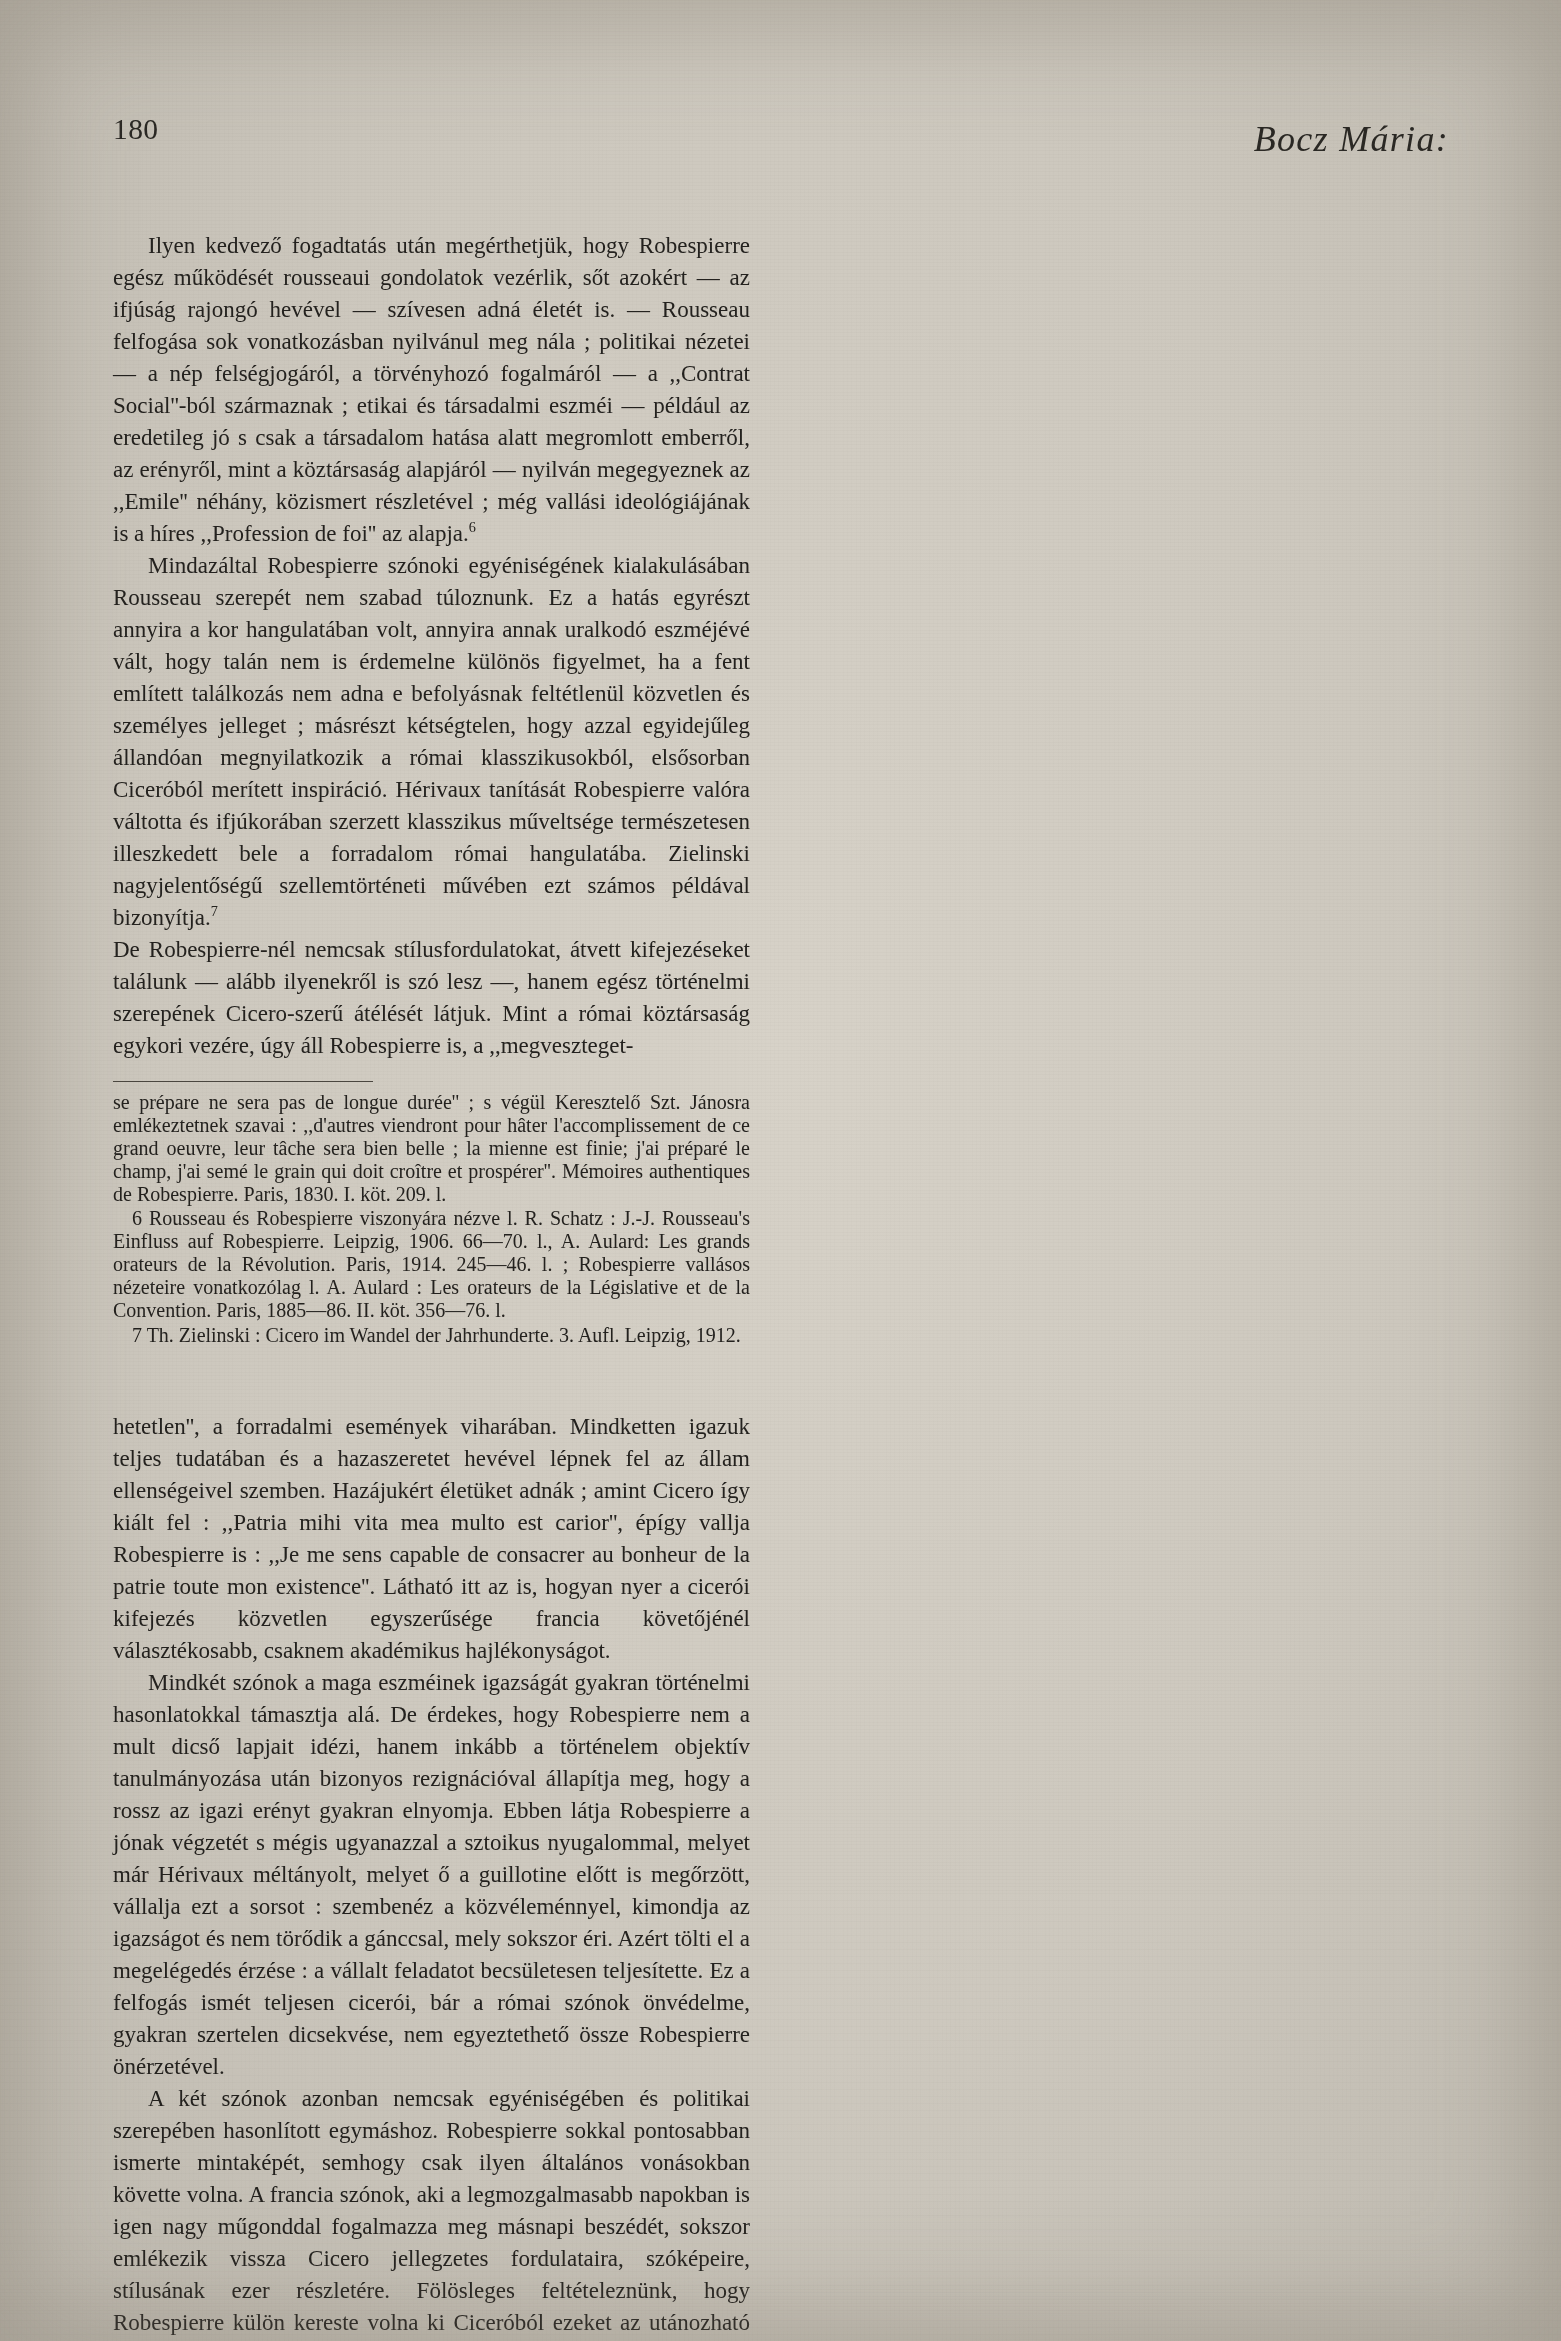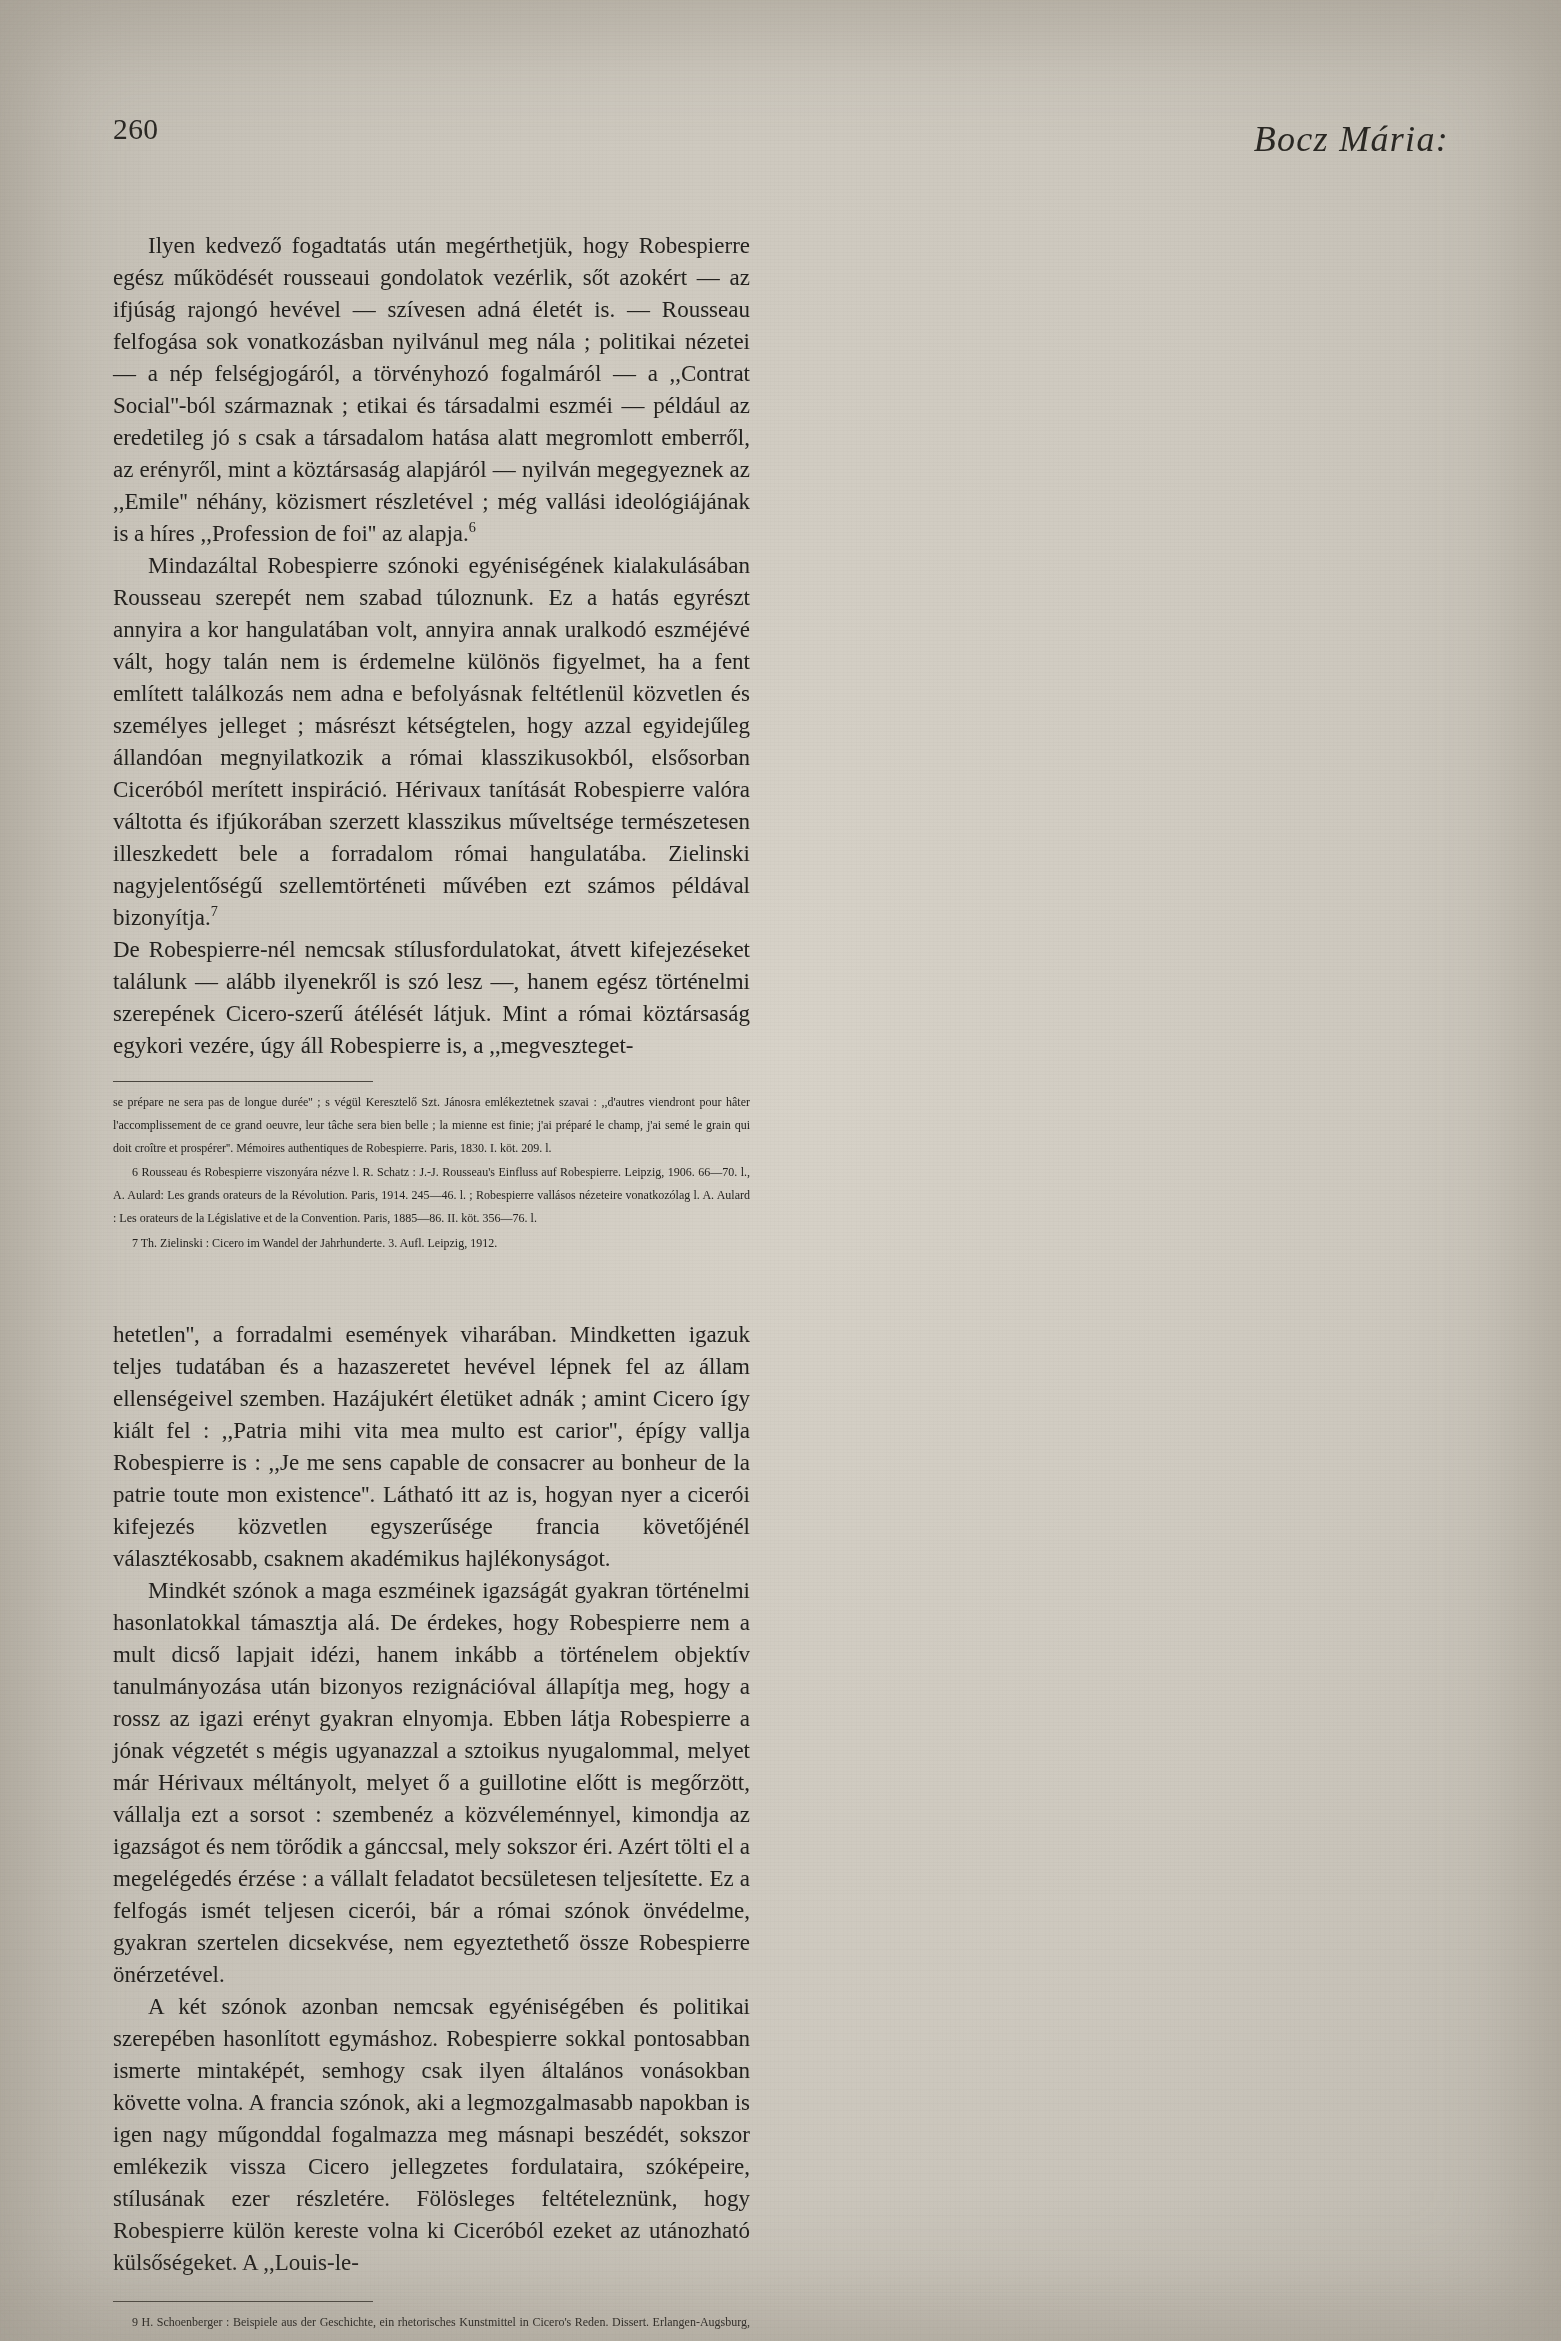--- a/index.html
+++ b/index.html
@@ -81,21 +81,21 @@
     text-indent: 0;
   }
   .rule {
     border: 0;
     border-top: 1.3px solid #4a463f;
     width: 260px;
     margin: 19px 0 8.7px 0;
   }
   .notes {
     font-family: "Liberation Serif", serif;
-    font-size: 12px;
+    font-size: 20px;
     line-height: 23px;
     color: #23211e;
     text-align: justify;
   }
   .notes p {
     margin: 0 0 1.7px 0;
     text-indent: 0;
   }
   .notes p.ind {
     text-indent: 19px;
@@ -130,21 +130,21 @@
 </style>
 </head>
 <body>
 
 <div class="page">
   <div class="paper"></div>
 
   <div class="content">
 
     <div class="header">
-      <div class="folio">260</div>
+      <div class="folio">180</div>
       <div class="runhead">Bocz Mária:</div>
     </div>
 
     <div class="columns">
 
       <div class="col">
         <div class="body-text">
           <p><span>Ilyen kedvező fogadtatás után megérthetjük, hogy Robespierre egész működését rousseaui gondolatok vezérlik, sőt azokért — az ifjúság rajongó hevével — szívesen adná életét is. — Rousseau felfogása sok vonatkozásban nyilvánul meg nála ; politikai nézetei — a nép felségjogáról, a törvényhozó fogalmáról — a ,,Contrat Social''-ból származnak ; etikai és társadalmi eszméi — például az eredetileg jó s csak a társadalom hatása alatt megromlott emberről, az erényről, mint a köztársaság alapjáról — nyilván megegyeznek az ,,Emile'' néhány, közismert részletével ; még vallási ideológiájának is a híres ,,Profession de foi'' az alapja.</span><sup>6</sup></p>
           <p><span>Mindazáltal Robespierre szónoki egyéniségének kialakulásában Rousseau szerepét nem szabad túloznunk. Ez a hatás egyrészt annyira a kor hangulatában volt, annyira annak uralkodó eszméjévé vált, hogy talán nem is érdemelne különös figyelmet, ha a fent említett találkozás nem adna e befolyásnak feltétlenül közvetlen és személyes jelleget ; másrészt kétségtelen, hogy azzal egyidejűleg állandóan megnyilatkozik a római klasszikusokból, elsősorban Ciceróból merített inspiráció. Hérivaux tanítását Robespierre valóra váltotta és ifjúkorában szerzett klasszikus műveltsége természetesen illeszkedett bele a forradalom római hangulatába. Zielinski nagyjelentőségű szellemtörténeti művében ezt számos példával bizonyítja.</span><sup>7</sup></p>
           <p class="noindent"><span>De Robespierre-nél nemcsak stílusfordulatokat, átvett kifejezéseket találunk — alább ilyenekről is szó lesz —, hanem egész történelmi szerepének Cicero-szerű átélését látjuk. Mint a római köztársaság egykori vezére, úgy áll Robespierre is, a ,,megveszteget-</span></p>

